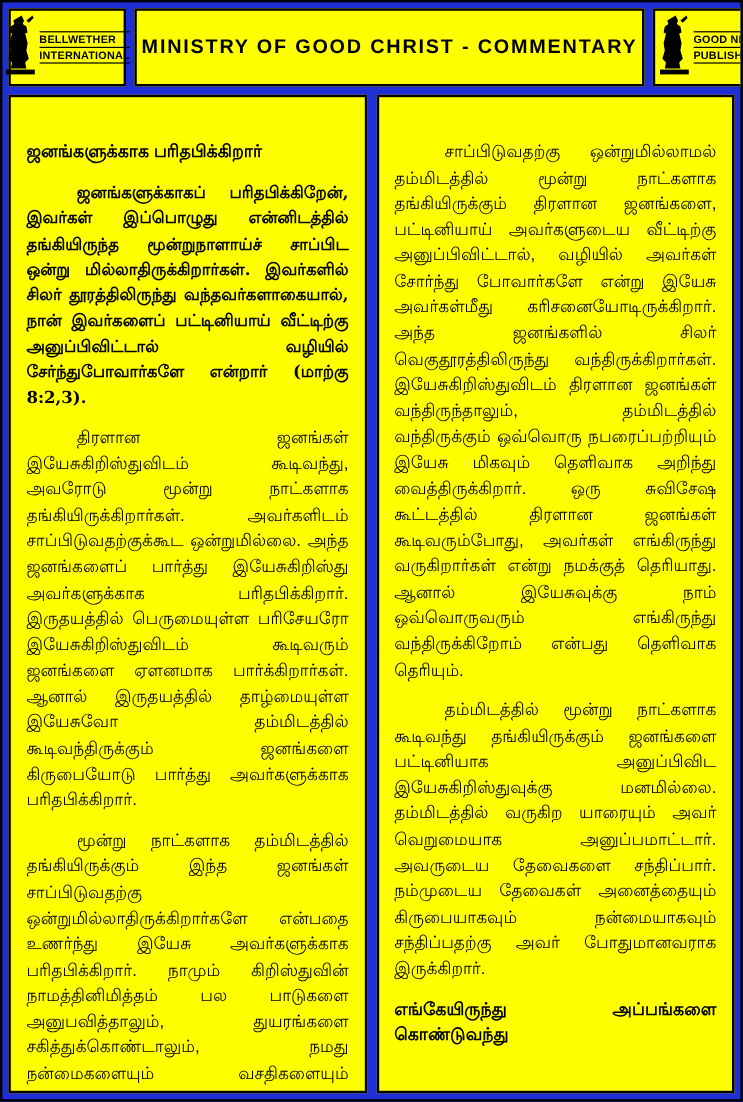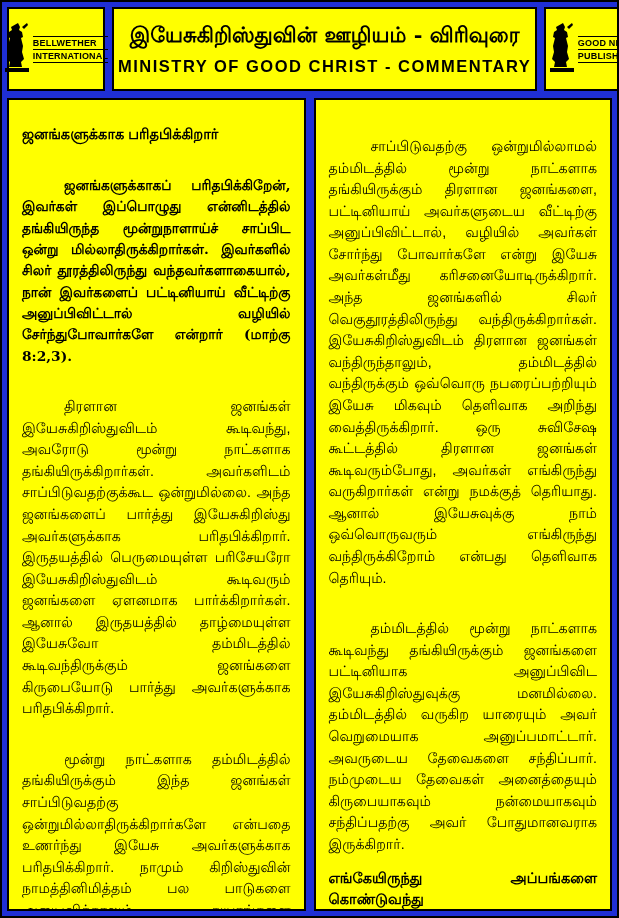--- a/index.html
+++ b/index.html
@@ -10,21 +10,21 @@
     border: 2px solid #000;
     padding: 5px;
     display: flex;
     flex-direction: column;
     gap: 7px;
     color: #000;
   }
   .box { background: #ffff00; border: 2px solid #000; }
 
   
-  .header-row { display: flex; gap: 7px; height: 84px; flex: 0 0 auto; }
+  .header-row { display: flex; gap: 7px; height: 65px; flex: 0 0 auto; }
   .logo-box {
     width: 98px; flex: 0 0 auto;
     display: flex; align-items: center; justify-content: center;
     gap: 3px; padding: 4px 2px;
   }
   .logo-icon { flex: 0 0 auto; }
   .logo-text { display: flex; flex-direction: column; }
   .logo-line {
     font-size: 9px; font-weight: bold; letter-spacing: 0.2px;
     border-bottom: 1px solid #000; padding: 1px 0; white-space: nowrap;
@@ -41,27 +41,27 @@
   }
   .title-english {
     font-size: 16.5px; font-weight: bold; letter-spacing: 1.5px; white-space: nowrap;
   }
 
   
   .body-row { flex: 1 1 auto; display: flex; gap: 8px; min-height: 0; }
   .column { flex: 1 1 0; padding: 10px 13px; overflow: hidden; }
   .col-heading {
     font-size: 14.5px; font-weight: bold;
-    margin-top: 14px; margin-bottom: 4px;
+    margin-top: 26px; margin-bottom: 4px;
     text-align: justify; line-height: 1.5;
   }
   .para {
     font-size: 14.2px; line-height: 1.52;
     text-align: justify; text-indent: 42px;
-    margin-top: 29px;
+    margin-top: 12px;
   }
   .para.scripture {
     font-family: "DejaVu Serif", serif;
     font-weight: bold; font-size: 13.8px; line-height: 1.55;
   }
 </style>
 </head>
 <body>
 
 <div class="header-row">
@@ -74,21 +74,20 @@
         <path fill="#000" d="M18 6 l5 -4 1 2 -4 4 z"></path>
       </svg>
     </span>
     <span class="logo-text">
       <span class="logo-line first">BELLWETHER</span>
       <span class="logo-line">INTERNATIONAL</span>
     </span>
   </div>
 
   <div class="box title-box">
-    <div class="title-tamil">இயேசுகிறிஸ்துவின் ஊழியம் - விரிவுரை</div>
     <div class="title-english">MINISTRY OF GOOD CHRIST - COMMENTARY</div>
   </div>
 
   <div class="box logo-box">
     <span class="logo-icon">
       <svg width="26" height="52" viewBox="0 0 26 52">
         <path fill="#000" d="M14 2 l2 4 -1 3 3 2 1 5 -2 1 2 8 -1 6 2 7 -3 3 1 5 -13 0 1-5 -3-3 2-7 -1-6 2-8 -2-1 1-5 3-2 -1-3 z"></path>
         <rect x="1" y="47" width="24" height="4" fill="#000"></rect>
         <path fill="#000" d="M18 6 l5 -4 1 2 -4 4 z"></path>
       </svg>

